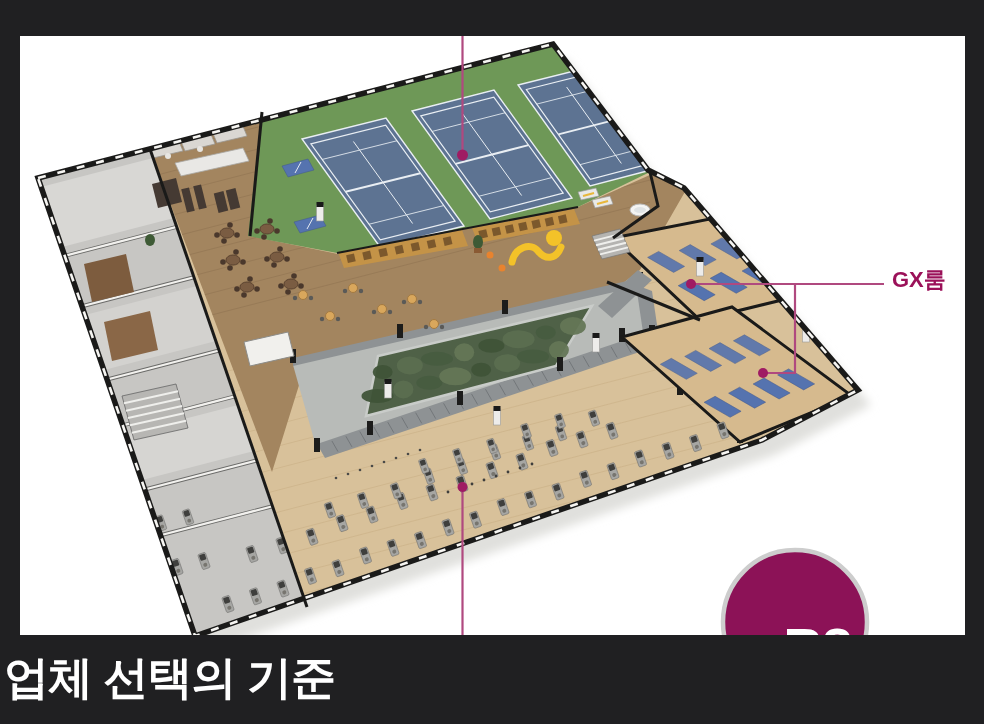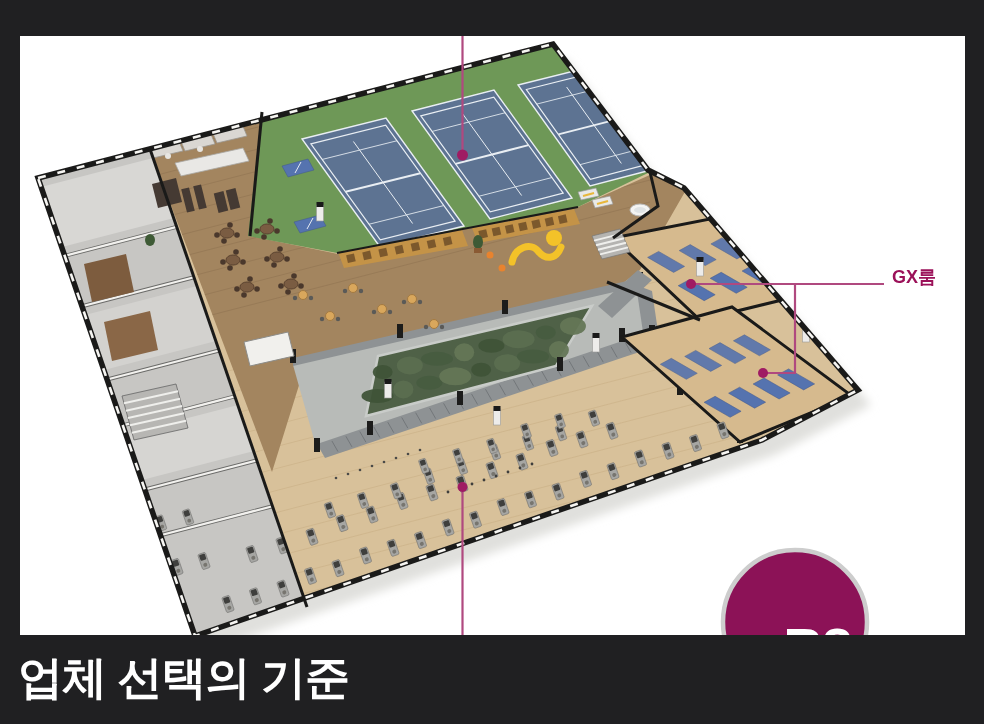--- a/index.html
+++ b/index.html
@@ -33,33 +33,33 @@
   .counter{fill:#e9e8e5;stroke:#a9a8a5;stroke-width:.8;}
   .darkcab{fill:#453a33;}
   .mc-base{fill:#a6a6a3;stroke:#6a6a68;stroke-width:.5;}
   .mc-dark{fill:#3f3f3d;}
   .mc-mid{fill:#77756f;}
   .acc-line{stroke:var(--accent-line);stroke-width:2.2;fill:none;}
   .acc-dot{fill:var(--accent-dot);}
 
   .gx-label{
     position:absolute;left:892px;top:265px;z-index:5;
-    font-size:18px;font-weight:bold;letter-spacing:0px;
+    font-size:22px;font-weight:bold;letter-spacing:0px;
     color:var(--label-color,#9b1159);
   }
   .b2-badge-label{
     position:absolute;left:797px;top:611px;transform:translate(-50%,-50%);z-index:6;
     font-size:56px;font-weight:800;letter-spacing:-2px;color:var(--badge-label,#fff);
   }
   .footer{
     position:absolute;left:0;top:635px;width:984px;height:89px;
     background:var(--bg,#202022);z-index:10;
   }
   .footer-title{
-    padding-left:18px;line-height:86px;font-size:45px;font-weight:800;
+    padding-left:4px;line-height:86px;font-size:45px;font-weight:800;
     letter-spacing:-1px;color:var(--footer-color,#ffffff);
   }
 </style>
 </head>
 <body>
 
 <div class="panel">
 <svg viewBox="20 36 945 599" width="945" height="599" xmlns="http://www.w3.org/2000/svg">
   <defs>
     <clipPath id="cpFoot">

